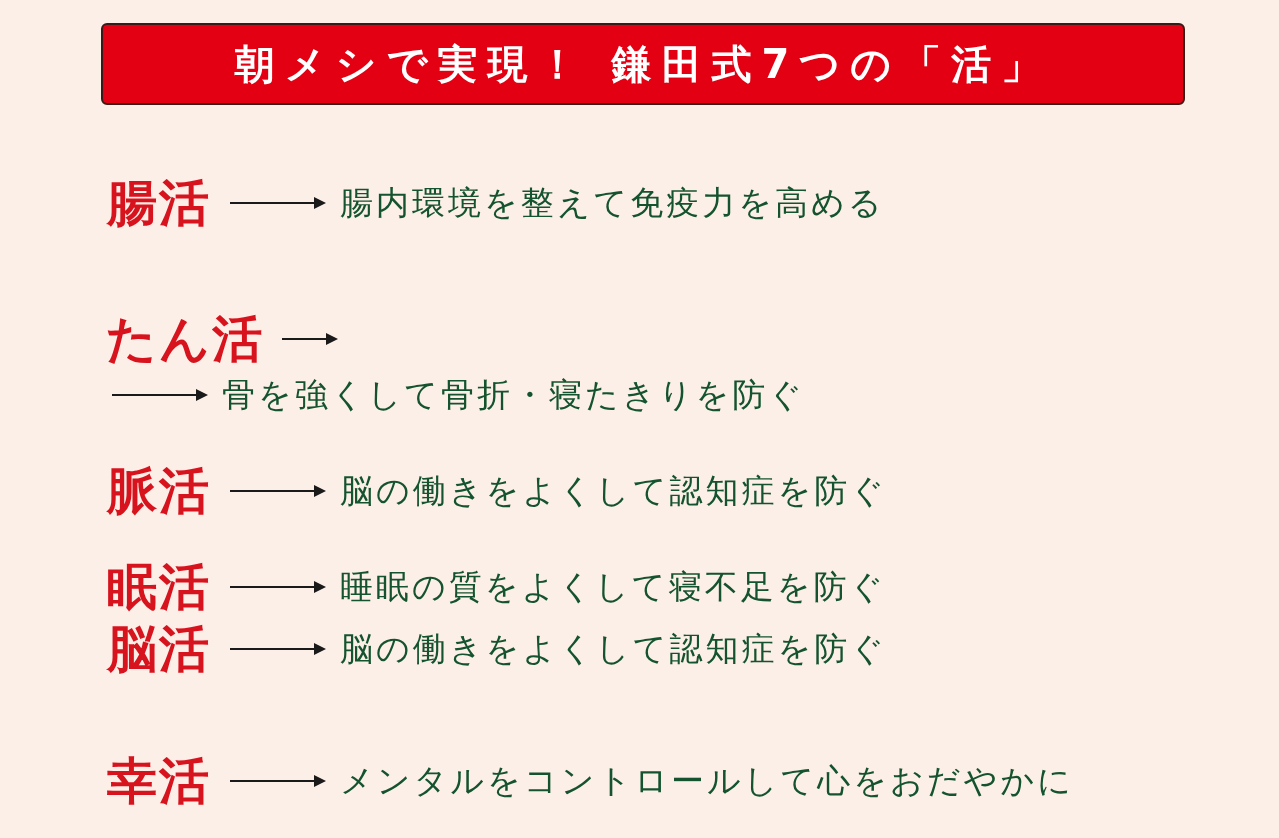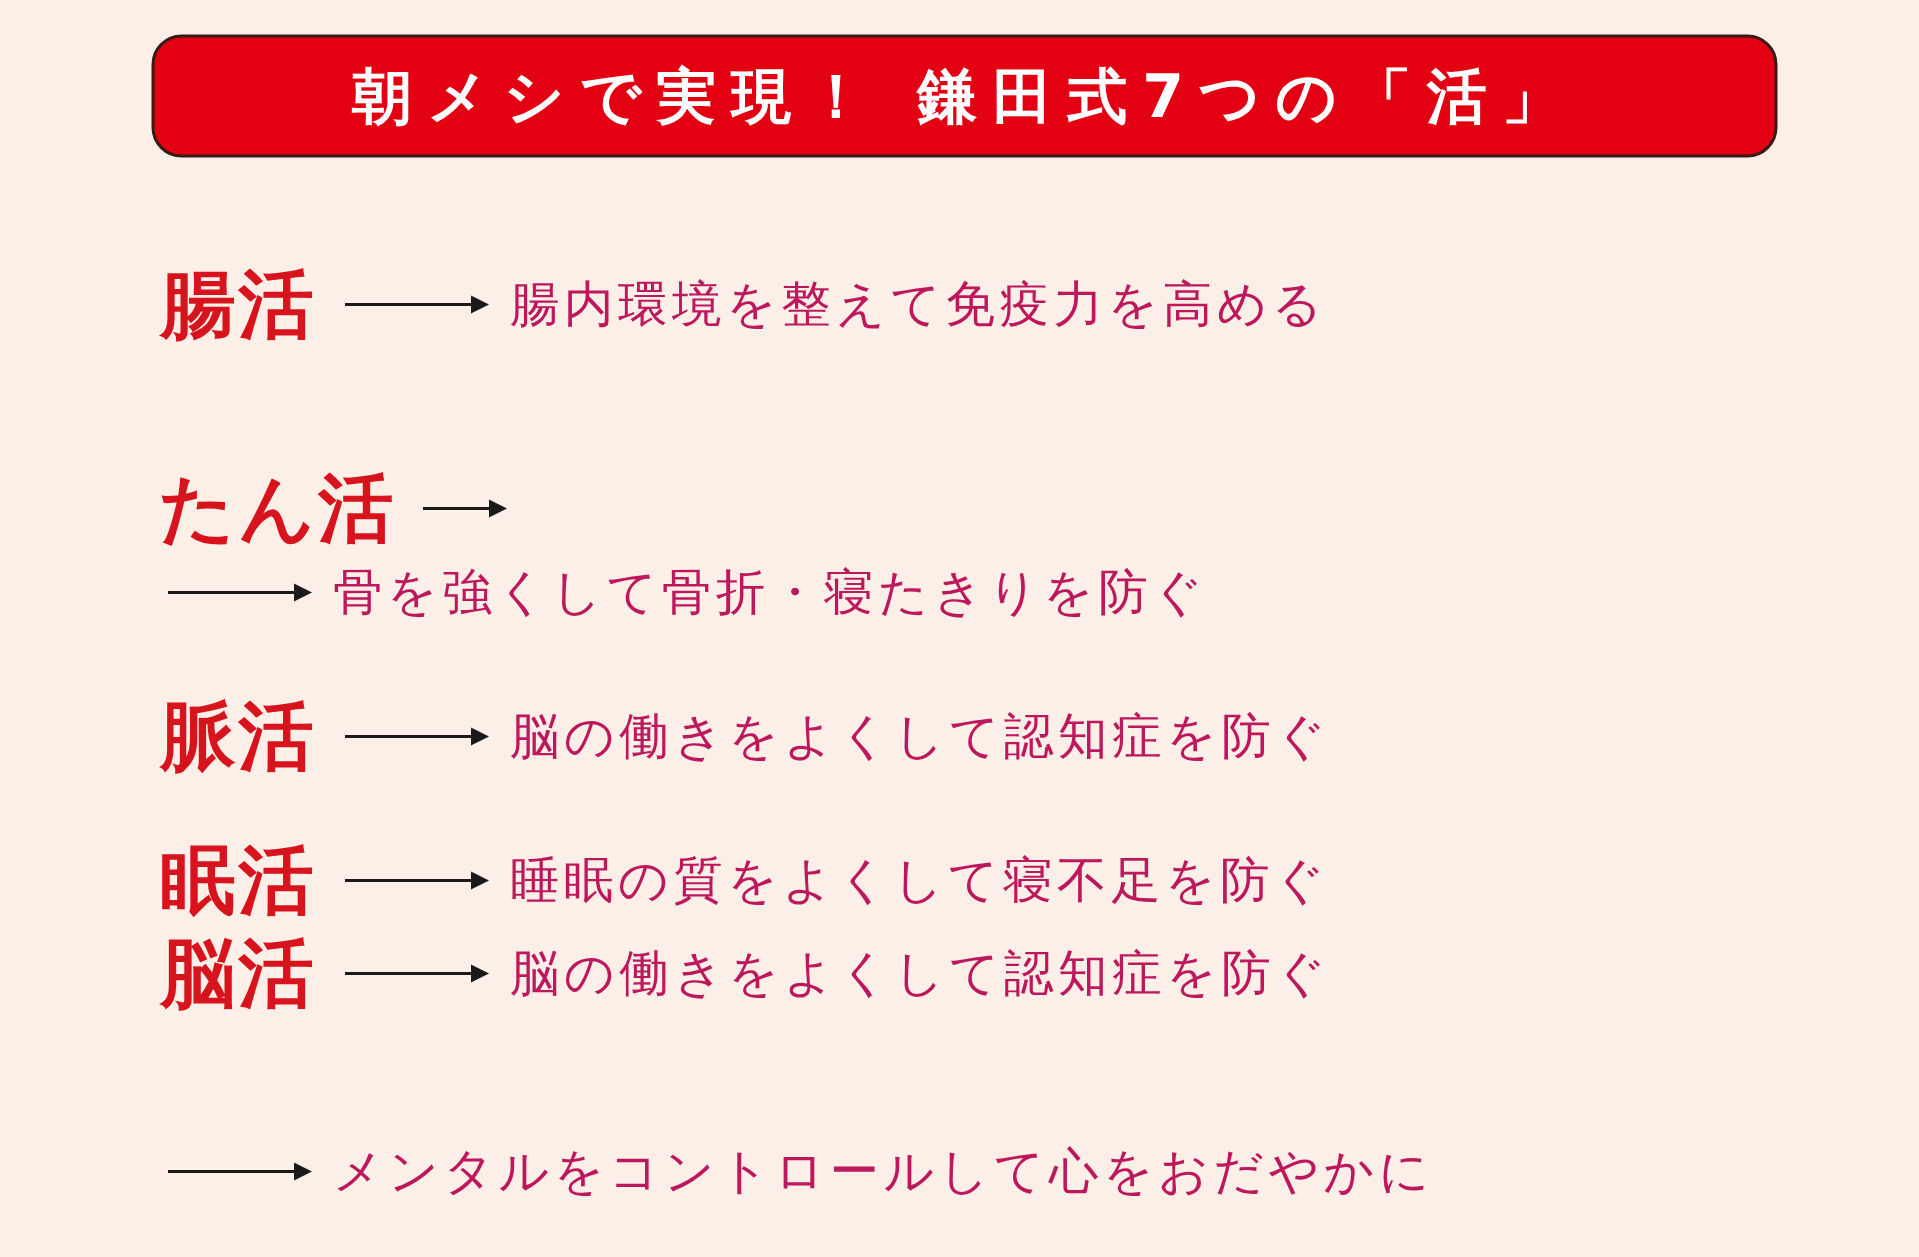--- a/index.html
+++ b/index.html
@@ -12,21 +12,21 @@
       font-family: "DejaVu Sans", sans-serif;
     }
     .banner {
       position: absolute;
       left: 101px;
       top: 23px;
       width: 1084px;
       height: 82px;
       background: #e20012;
       border: 2px solid #3a1a16;
-      border-radius: 20px;
+      border-radius: 6px;
       box-sizing: border-box;
       display: flex;
       align-items: center;
       justify-content: center;
     }
     .banner-title {
       color: #ffffff;
       font-size: 40px;
       font-weight: bold;
       letter-spacing: 10px;
@@ -65,21 +65,21 @@
     .arrow .head {
       position: absolute;
       right: 0;
       top: 1px;
       width: 0; height: 0;
       border-top: 6px solid transparent;
       border-bottom: 6px solid transparent;
       border-left: 12px solid #1a1a1a;
     }
     .desc {
-      color: #be185d;
+      color: #14532d;
       font-size: 33px;
       letter-spacing: 3px;
       white-space: nowrap;
     }
   </style>
 </head>
 <body>
 
 <div class="banner">
   <span class="banner-title">朝メシで実現！ 鎌田式7つの「活」</span>
@@ -131,18 +131,19 @@
 <div class="row" style="top:614px;">
   <span class="label" style="width:118px;">脳活</span>
   <span class="arrow" style="width:96px;">
       <span class="shaft"></span>
       <span class="head"></span>
     </span>
   <span class="desc">脳の働きをよくして認知症を防ぐ</span>
 </div>
 
 <div class="row" style="top:746px;">
+  <span class="label" style="width:118px;">幸活</span>
   <span class="arrow" style="width:96px;">
       <span class="shaft"></span>
       <span class="head"></span>
     </span>
   <span class="desc">メンタルをコントロールして心をおだやかに</span>
 </div>
 
 </body></html>

